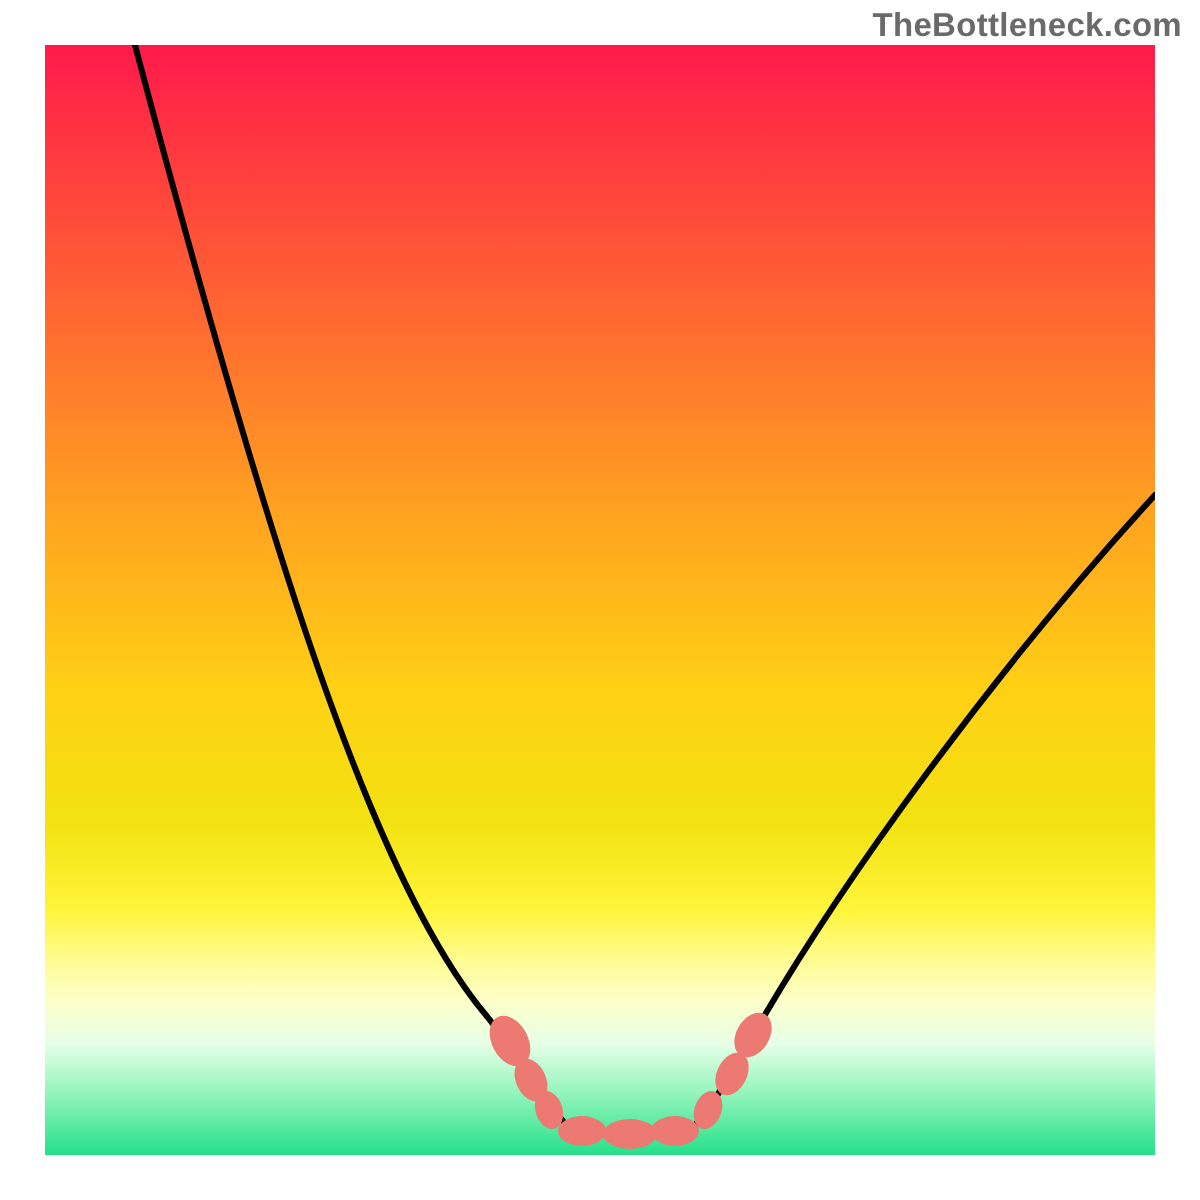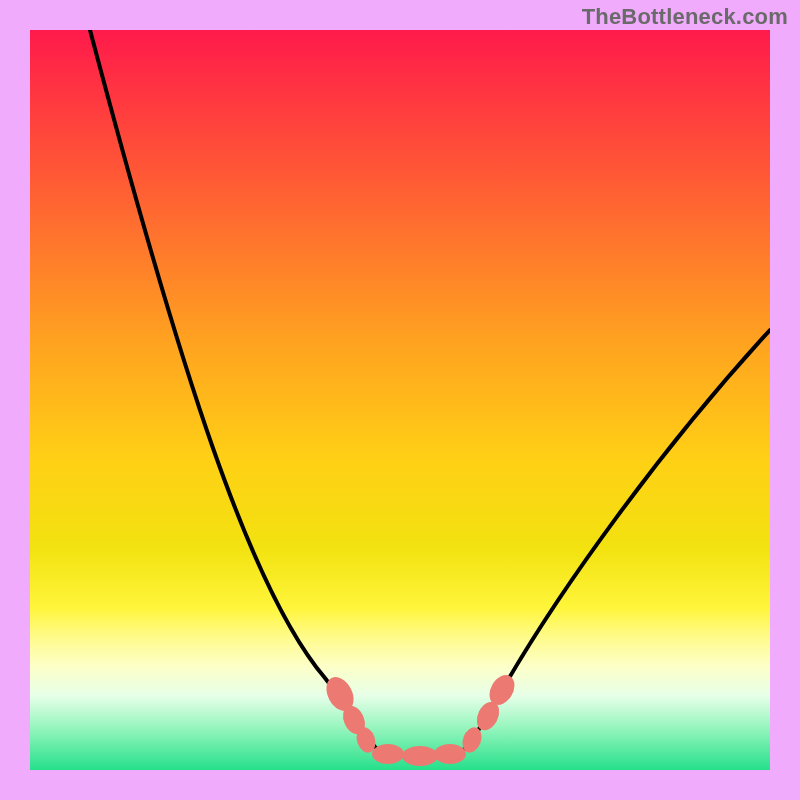--- a/index.html
+++ b/index.html
@@ -9,21 +9,21 @@
     height: 800px;
     background: #000;
     overflow: hidden;
   }
   .frame {
     position: absolute;
     left: 0;
     top: 0;
     width: 800px;
     height: 800px;
-    background: #f0abfc;
+    background: #ffffff;
   }
   .plot {
     position: absolute;
     left: 30px;
     top: 30px;
     width: 740px;
     height: 740px;
     background: linear-gradient(to bottom,
       #ff1a4b 0%,
       #ff3a3f 10%,

